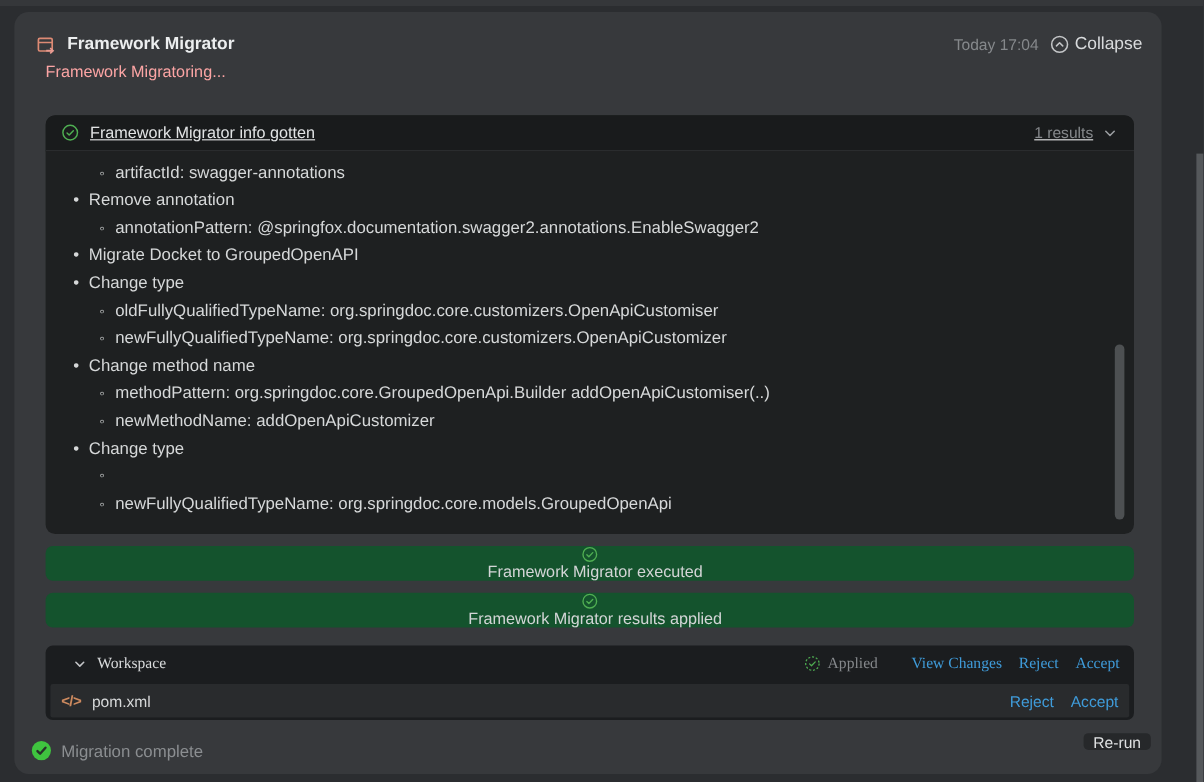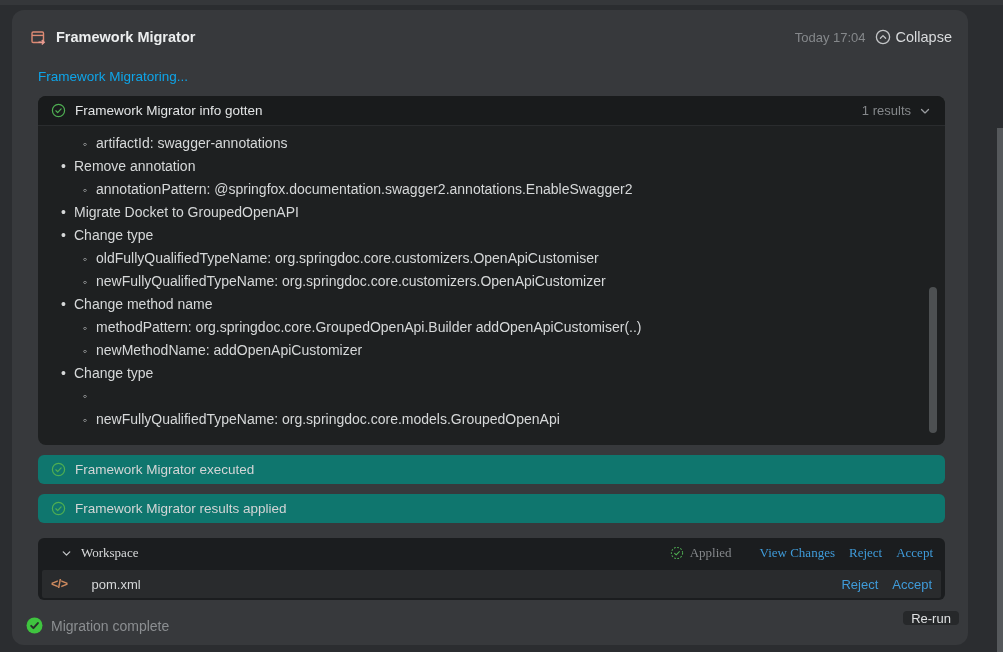--- a/index.html
+++ b/index.html
@@ -21,59 +21,59 @@
 
   
   .card-header { position:absolute; top:17px; left:18px; right:16px; height:20px; display:flex; align-items:center; }
   .hdr-icon { width:17px; height:17px; flex:0 0 auto; }
   .card-title { margin-left:9px; font-size:14.5px; font-weight:bold; color:#eceeef; }
   .flex-spacer { flex:1; }
   .timestamp { font-size:13px; color:#85888b; }
   .collapse-btn { display:flex; align-items:flex-start; gap:5px; margin-left:9px; cursor:pointer; }
   .collapse-btn .lbl { font-size:14.5px; color:#d9dbdd; }
 
-  .status-line { position:absolute; top:59px; left:26px; font-size:13.5px; color:#0ea5e9; }
+  .status-line { position:absolute; top:42px; left:26px; font-size:13.5px; color:#fca5a5; }
 
   
   .results-panel {
     position:absolute; top:86px; left:26px; width:907px; height:349px;
     background:#1e2021; border-radius:8px; overflow:hidden;
   }
-  .rp-header { height:30px; background:#191b1c; display:flex; align-items:center; padding:0 13px; border-bottom:1px solid #2a2c2e; }
+  .rp-header { height:30px; background:#191b1c; display:flex; align-items:center; padding:0 13px; border-bottom:1px solid #2a2c2e;text-decoration:underline; }
   .rp-title { margin-left:9px; font-size:13.5px; color:#e2e4e5; }
   .rp-results { font-size:13px; color:#85888b; margin-right:7px; }
   .rp-body { position:relative; padding-top:6px; }
   .list-row { display:flex; align-items:baseline; height:23px; line-height:23px; font-size:14px; color:#d6d8d9; white-space:nowrap; }
   .list-row.lvl1 { padding-left:23px; }
   .list-row.lvl2 { padding-left:45px; }
   .bullet { width:13px; flex:0 0 auto; text-align:left; }
   .lvl2 .bullet { font-size:12px; }
   .rp-scrollbar { position:absolute; right:8px; top:191px; width:8px; height:146px; background:#4d5052; border-radius:4px; }
 
   
   .status-bar {
     position:absolute; left:26px; width:907px; height:29px;
-    background:#0f766e; border-radius:6px;
-    display:flex; align-items:center; padding:0 13px;
+    background:#14532d; border-radius:6px;
+    display:flex; align-items:center; padding:0 13px;flex-direction:column;
   }
   .status-bar .txt { margin-left:9px; font-size:13.5px; color:#d3d5d6; }
   #status-bar-0 { top:445px; }
   #status-bar-1 { top:484px; }
 
   
   .workspace { position:absolute; top:528px; left:26px; width:907px; height:62px; background:#1b1d1f; border-radius:6px; }
   .ws-header { height:30px; display:flex; align-items:center; padding:0 12px 0 22px;font-family:Liberation Serif, serif; }
   .ws-title { margin-left:8px; font-size:13px; color:#d8dadb; }
   .applied { display:flex; align-items:center; gap:6px; margin-right:14px; }
   .applied .lbl { font-size:13px; color:#85888b; }
   .link { font-size:13px; color:#3f9bd9; cursor:pointer; }
   .ws-header .link { margin-left:14px; }
   .ws-row { margin:2px 4px 0; height:28px; background:#292b2d; border-radius:2px; display:flex; align-items:center; padding:0 9px; }
   .code-icon { font-size:12.5px; font-weight:bold; letter-spacing:-0.5px; color:#cd8a5f; font-family:"Liberation Sans", sans-serif; }
-  .file-name { margin-left:24px; font-size:13px; color:#d6d8d9; }
+  .file-name { margin-left:9px; font-size:13px; color:#d6d8d9; }
   .ws-row .link { margin-left:14px; }
 
   
   .footer-status { position:absolute; top:607px; left:14px; display:flex; align-items:center; gap:8px; }
   .footer-status .txt { font-size:14px; color:#8b8e91; }
   .rerun-btn {
     position:absolute; left:891px; top:601px; width:56px; height:14px;
     background:#26282a; border:none; border-radius:4px;
     color:#dfe1e2; font-size:13px; font-family:"Liberation Sans", sans-serif; cursor:pointer;
   }

